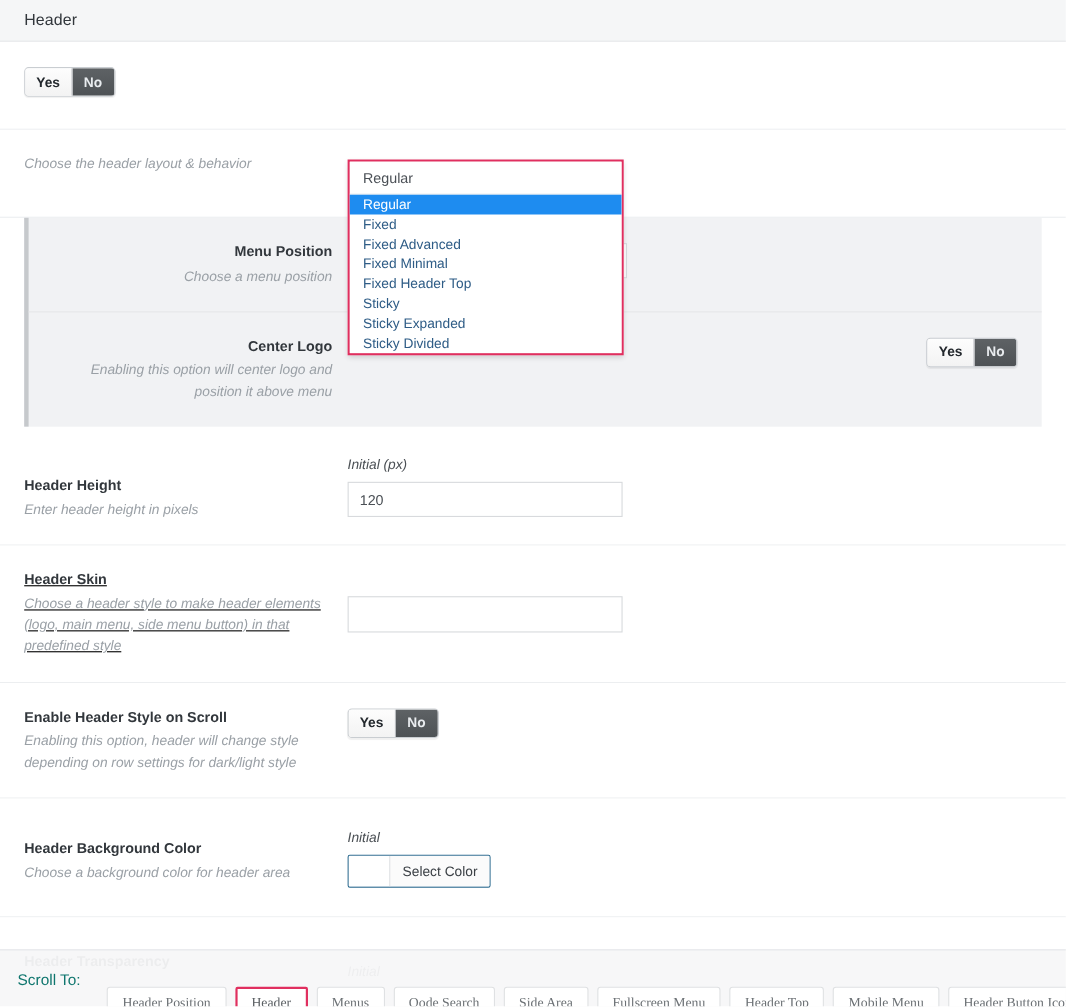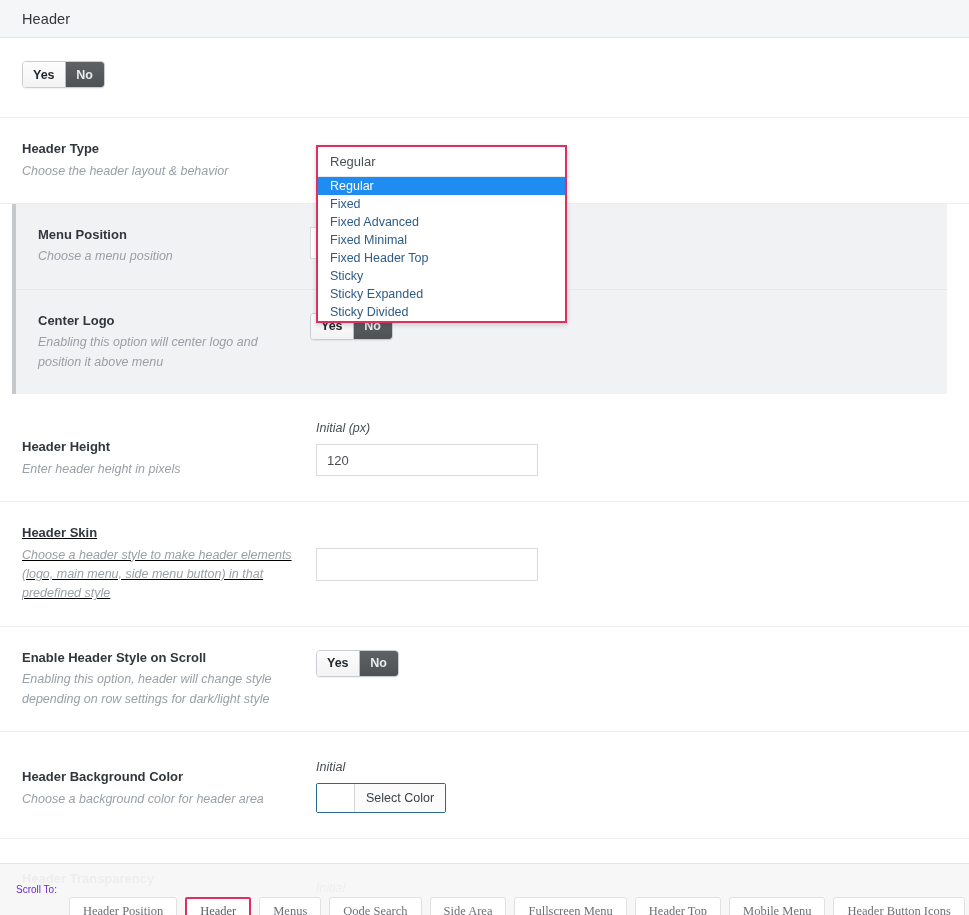--- a/index.html
+++ b/index.html
@@ -101,21 +101,21 @@
     color: #23282d;
   }
   .toggle .seg.on-state {
     background: linear-gradient(#5e6265, #4e5255);
     color: #e9ecef;
     border-left: 1px solid #b9bcbf;
   }
 
   
   .text-input {
-    width: 222px;
+    width: 250px;
     height: 32px;
     border: 1px solid #d8dadd;
     background: #fff;
     font-family: "Liberation Sans", sans-serif;
     font-size: 13px;
     color: #4b5056;
     padding: 0 10px;
     outline: none;
   }
   .text-input.tall { height: 33px; }
@@ -139,23 +139,24 @@
     display: flex;
     align-items: center;
     padding: 0 11px;
     font-size: 12.5px;
     color: #3c4146;
     background: #fbfbfb;
   }
 
   
   .nested-block {
-    margin: 0 22px 0 12px;
+    margin: 0 22px 0 22px;
     border-left: 4px solid #c6c9cc;
     background: #f1f2f4;
+    text-align: right;
   }
   .nested-row {
     display: flex;
     align-items: flex-start;
     padding: 22px 22px 22px 22px;
     border-bottom: 1px solid #e5e7e9;
     min-height: 80px;
   }
   .nested-row:last-child { border-bottom: none; }
   .nested-row .field-label-col { width: 272px; flex: 0 0 272px; }
@@ -217,23 +218,23 @@
     height: 52px;
     background: rgba(247,247,248,.95);
     border-top: 1px solid #e4e6e8;
     display: flex;
     align-items: center;
     padding-left: 16px;
     z-index: 80;
     overflow: hidden;
   }
   .scroll-bar .scroll-label {
-    font-size: 10px;
-    color: #6d28d9;
-    margin-right: 12px;
+    font-size: 14px;
+    color: #0f766e;
+    margin-right: 24px;
     white-space: nowrap;
   }
   .scroll-btn {
     height: 30px;
     display: inline-flex;
     align-items: center;
     padding: 0 13px;
     margin-right: 8px;
     background: #ffffff;
     border: 1px solid #dfe1e3;
@@ -272,21 +273,20 @@
       <div class="field-control-col">
         <div class="toggle">
           <span class="seg off-state">Yes</span>
           <span class="seg on-state">No</span>
         </div>
       </div>
     </div>
 
     <div class="field-row">
       <div class="field-label-col">
-        <div class="field-label">Header Type</div>
         <div class="field-desc">Choose the header layout &amp; behavior</div>
       </div>
       <div class="field-control-col"></div>
     </div>
 
     <div class="nested-block">
       <div class="nested-row">
         <div class="field-label-col">
           <div class="field-label">Menu Position</div>
           <div class="field-desc">Choose a menu position</div>

